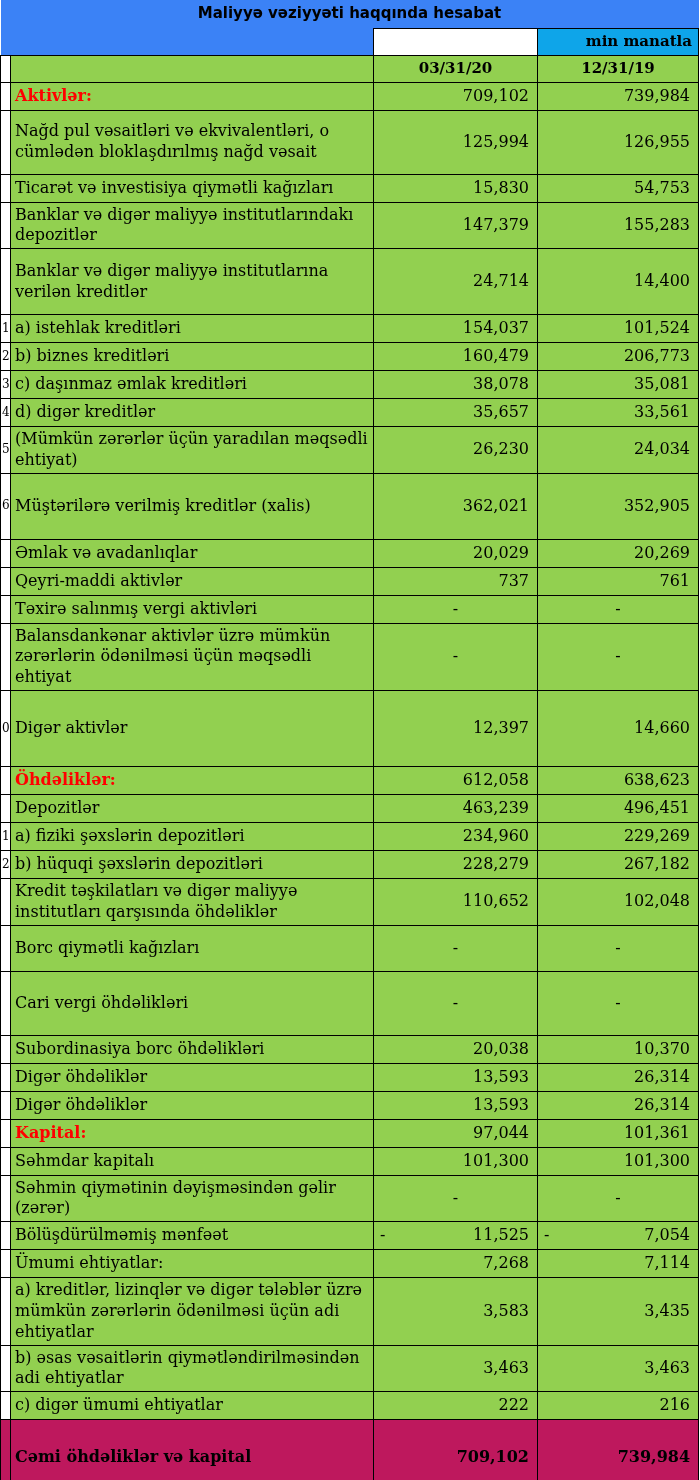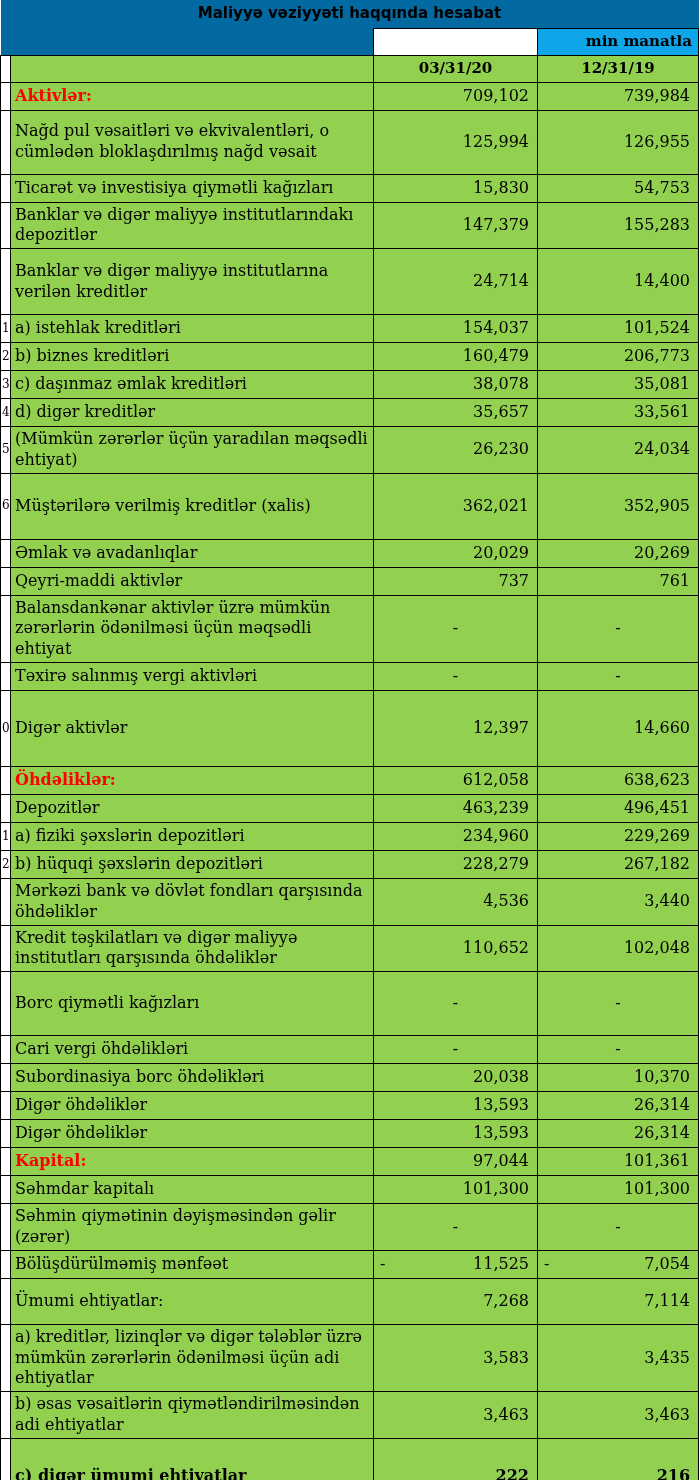--- a/index.html
+++ b/index.html
@@ -21,21 +21,21 @@
 
   td {
     border: 1px solid #000;
     font-size: 16px;
     line-height: 1.3;
     vertical-align: middle;
     padding: 2px 4px;
     overflow: hidden;
     word-wrap: break-word;
   }
-  td.no-border { border: none; background: #0369a1; }
+  td.no-border { border: none; background: #3b82f6; }
 
   
   tr.title-row { height: 28px; }
   td.title-cell {
     font-family: "DejaVu Sans", sans-serif;
     font-weight: bold;
     font-size: 15px;
     text-align: center;
   }
   tr.units-row { height: 27px; }
@@ -188,27 +188,27 @@
           <td class="value-cell">20,269</td>
         </tr>
         <tr>
           <td class="num-cell"></td>
           <td class="label-cell">Qeyri-maddi aktivlər</td>
           <td class="value-cell">737</td>
           <td class="value-cell">761</td>
         </tr>
         <tr>
           <td class="num-cell"></td>
+          <td class="label-cell">Təxirə salınmış vergi aktivləri</td>
+          <td class="value-cell dash-cell">-</td>
+          <td class="value-cell dash-cell">-</td>
+        </tr>
+        <tr>
+          <td class="num-cell"></td>
           <td class="label-cell">Balansdankənar aktivlər üzrə mümkün zərərlərin ödənilməsi üçün məqsədli ehtiyat</td>
-          <td class="value-cell dash-cell">-</td>
-          <td class="value-cell dash-cell">-</td>
-        </tr>
-        <tr>
-          <td class="num-cell"></td>
-          <td class="label-cell">Təxirə salınmış vergi aktivləri</td>
           <td class="value-cell dash-cell">-</td>
           <td class="value-cell dash-cell">-</td>
         </tr>
         <tr>
           <td class="num-cell">0</td>
           <td class="label-cell">Digər aktivlər</td>
           <td class="value-cell">12,397</td>
           <td class="value-cell">14,660</td>
         </tr>
         <tr class="section">
@@ -230,26 +230,20 @@
           <td class="value-cell">229,269</td>
         </tr>
         <tr>
           <td class="num-cell">2</td>
           <td class="label-cell">b) hüquqi şəxslərin depozitləri</td>
           <td class="value-cell">228,279</td>
           <td class="value-cell">267,182</td>
         </tr>
         <tr>
           <td class="num-cell"></td>
-          <td class="label-cell">Mərkəzi bank və dövlət fondları qarşısında öhdəliklər</td>
-          <td class="value-cell">4,536</td>
-          <td class="value-cell">3,440</td>
-        </tr>
-        <tr>
-          <td class="num-cell"></td>
           <td class="label-cell">Kredit təşkilatları və digər maliyyə institutları qarşısında öhdəliklər</td>
           <td class="value-cell">110,652</td>
           <td class="value-cell">102,048</td>
         </tr>
         <tr>
           <td class="num-cell"></td>
           <td class="label-cell">Borc qiymətli kağızları</td>
           <td class="value-cell dash-cell">-</td>
           <td class="value-cell dash-cell">-</td>
         </tr>

